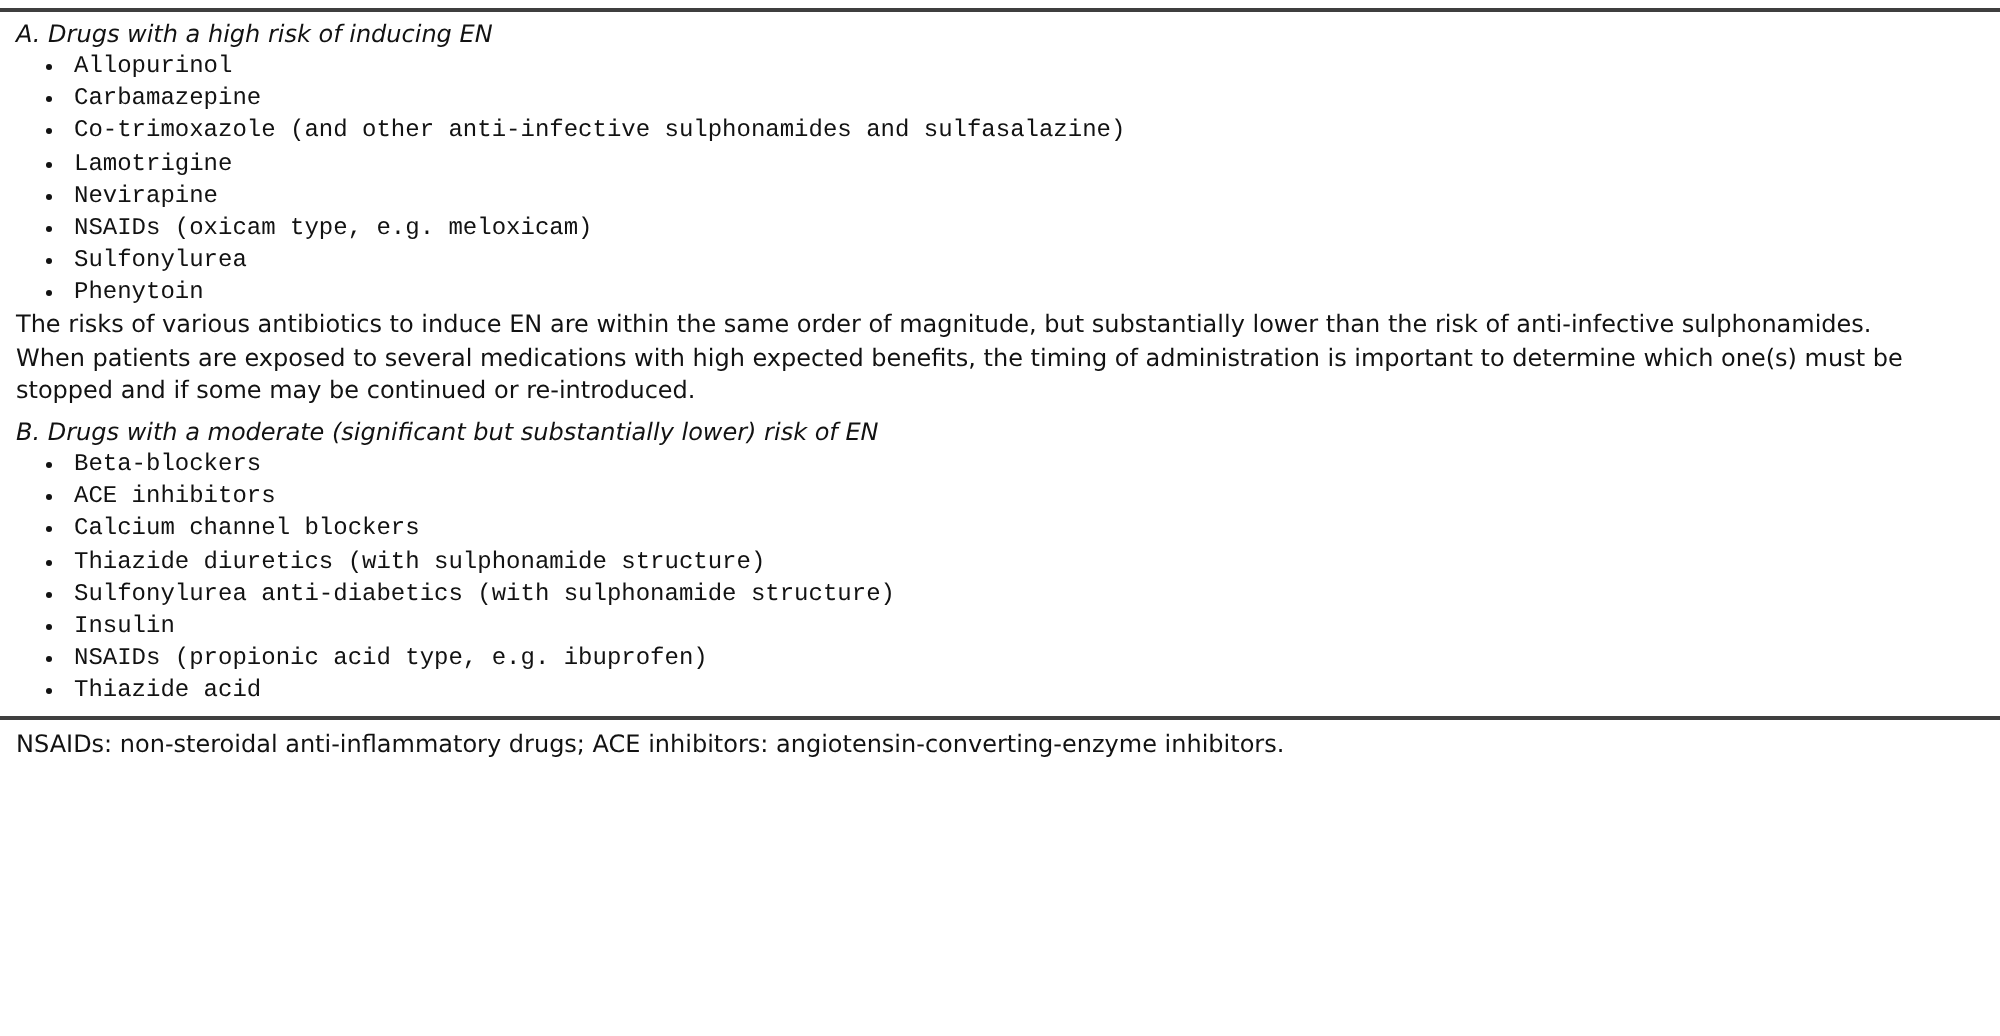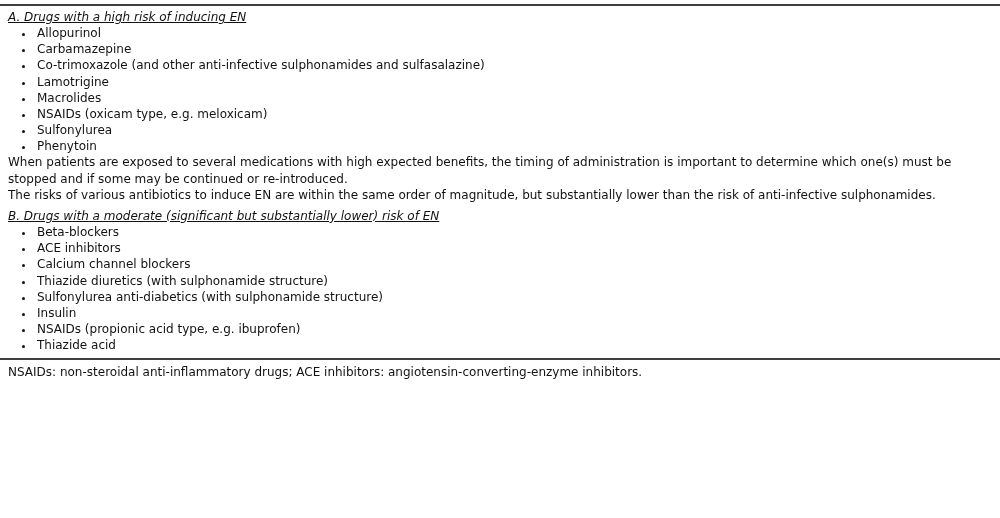--- a/index.html
+++ b/index.html
@@ -28,29 +28,29 @@
   .content {
     padding: 3px 8px 0 8px;
   }
   p {
     margin: 0;
     line-height: 16.15px;
     white-space: normal;
   }
   .heading {
     font-style: italic;
-    text-decoration: underline;
   }
   .heading.spaced {
     margin-top: 5px;
   }
   ul.drug-list {
     margin: 0;
     padding: 0 0 0 27px;
     list-style: disc;
+    font-family: Liberation Mono, monospace;
   }
   ul.drug-list li {
     line-height: 16.15px;
     padding-left: 2px;
   }
   ul.drug-list li::marker {
     font-size: 11px;
   }
   .footnote-row {
     padding: 4px 8px 6px 8px;
@@ -64,28 +64,28 @@
   <div class="rule top"></div>
 
   <div class="content">
 
     <p class="heading">A. Drugs with a high risk of inducing EN</p>
     <ul class="drug-list">
       <li>Allopurinol</li>
       <li>Carbamazepine</li>
       <li>Co-trimoxazole (and other anti-infective sulphonamides and sulfasalazine)</li>
       <li>Lamotrigine</li>
-      <li>Macrolides</li>
+      <li>Nevirapine</li>
       <li>NSAIDs (oxicam type, e.g. meloxicam)</li>
       <li>Sulfonylurea</li>
       <li>Phenytoin</li>
     </ul>
 
+    <p>The risks of various antibiotics to induce EN are within the same order of magnitude, but substantially lower than the risk of anti-infective sulphonamides.</p>
     <p>When patients are exposed to several medications with high expected benefits, the timing of administration is important to determine which one(s) must be stopped and if some may be continued or re-introduced.</p>
-    <p>The risks of various antibiotics to induce EN are within the same order of magnitude, but substantially lower than the risk of anti-infective sulphonamides.</p>
 
     <p class="heading spaced">B. Drugs with a moderate (significant but substantially lower) risk of EN</p>
 
     <ul class="drug-list">
       <li>Beta-blockers</li>
       <li>ACE inhibitors</li>
       <li>Calcium channel blockers</li>
       <li>Thiazide diuretics (with sulphonamide structure)</li>
       <li>Sulfonylurea anti-diabetics (with sulphonamide structure)</li>
       <li>Insulin</li>

